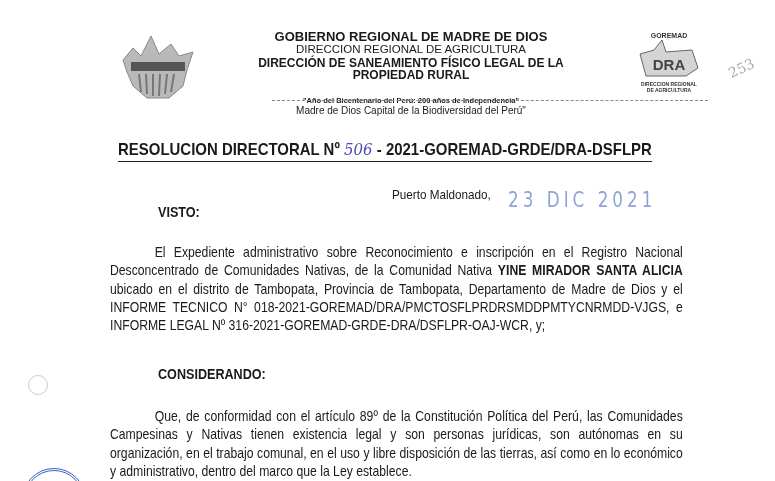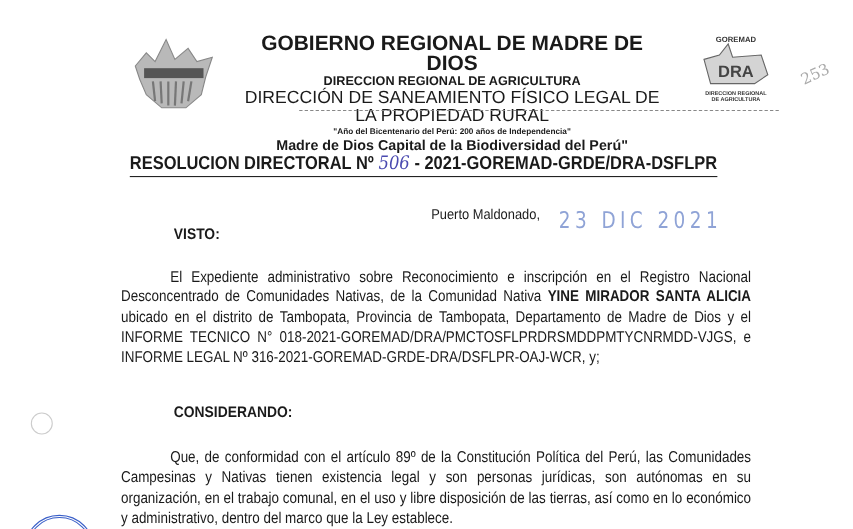--- a/index.html
+++ b/index.html
@@ -6,25 +6,25 @@
   body {
     width: 775px; height: 481px; overflow: hidden; position: relative;
     background: #ffffff; color: #1a1a1a;
     font-family: "Liberation Sans", sans-serif;
   }
   .abs { position: absolute; }
   
   .logo-left { left: 113px; top: 30px; width: 90px; height: 72px; }
   .logo-right { left: 632px; top: 28px; width: 74px; height: 68px; text-align: center; }
   .hdr { left: 222px; top: 30px; width: 378px; text-align: center; line-height: 1; }
-  .hdr .l1 { font-weight: bold; font-size: 19px; margin-bottom: 1px; }
-  .hdr .l2 { font-weight: bold; font-size: 11.5px; margin-bottom: 1px; }
-  .hdr .l3 { font-size: 16px; margin-bottom: 2px; }
+  .hdr .l1 { font-weight: bold; font-size: 13px; margin-bottom: 1px; }
+  .hdr .l2 { font-weight: normal; font-size: 11.5px; margin-bottom: 1px; }
+  .hdr .l3 { font-size: 12px; margin-bottom: 16px; font-weight: bold; }
   .hdr .l4 { font-weight: bold; font-size: 7.5px; margin-bottom: 2px; }
-  .hdr .l5 { font-size: 13px; font-weight: bold; }
+  .hdr .l5 { font-size: 10px; }
   .dashline { left: 272px; top: 100px; width: 436px; border-top: 1px dashed #888; }
   .handnote { left: 728px; top: 60px; font-family: "DejaVu Serif", serif; font-size: 14px; color: #aaa; transform: rotate(-25deg); }
   
   .title { left: 118px; top: 139px; font-weight: bold; font-size: 17px; transform: scaleX(0.88); transform-origin: left; white-space: nowrap; border-bottom: 1.5px solid #222; padding-bottom: 1px; }
   .title .num { font-family: "DejaVu Serif", serif; font-style: italic; font-weight: normal; color: #4a4ab0; font-size: 17px; }
   
   .place { left: 392px; top: 187px; font-size: 13px; transform: scaleX(0.9); transform-origin: left; }
   .date-stamp { left: 508px; top: 188px; font-size: 21px; color: #8fa3d6; letter-spacing: 5px; font-family: "DejaVu Sans", sans-serif; font-weight: normal; transform: scaleX(0.8); transform-origin: left; }
   .visto { left: 158px; top: 204px; font-weight: bold; font-size: 14px; transform: scaleX(0.9); transform-origin: left; }
   

